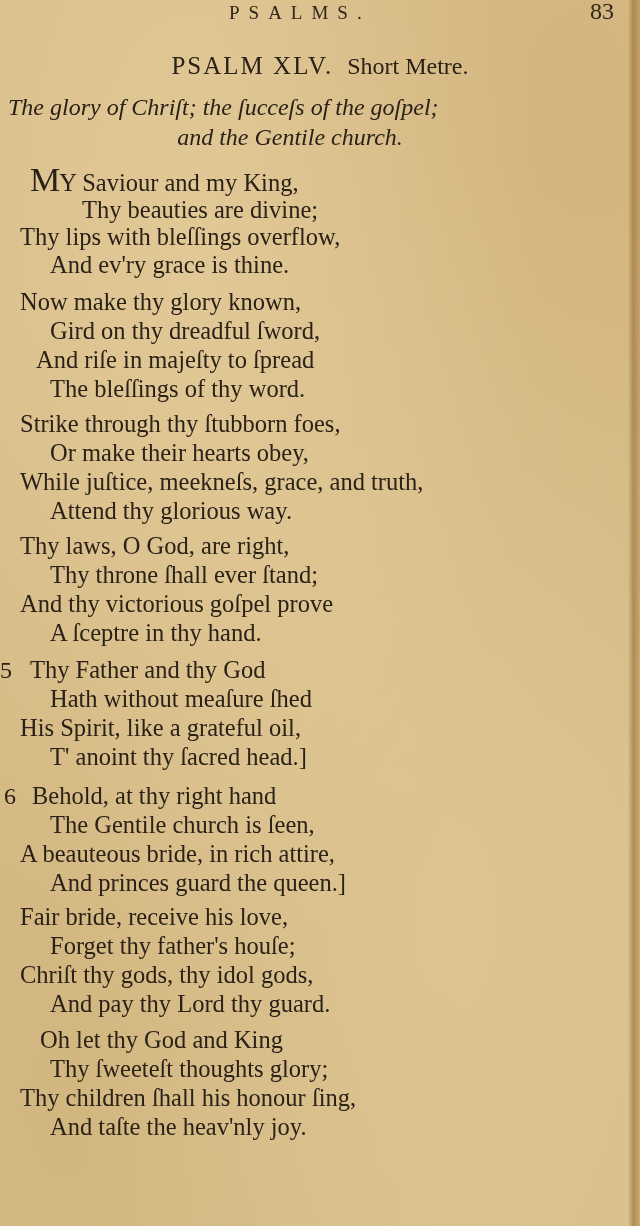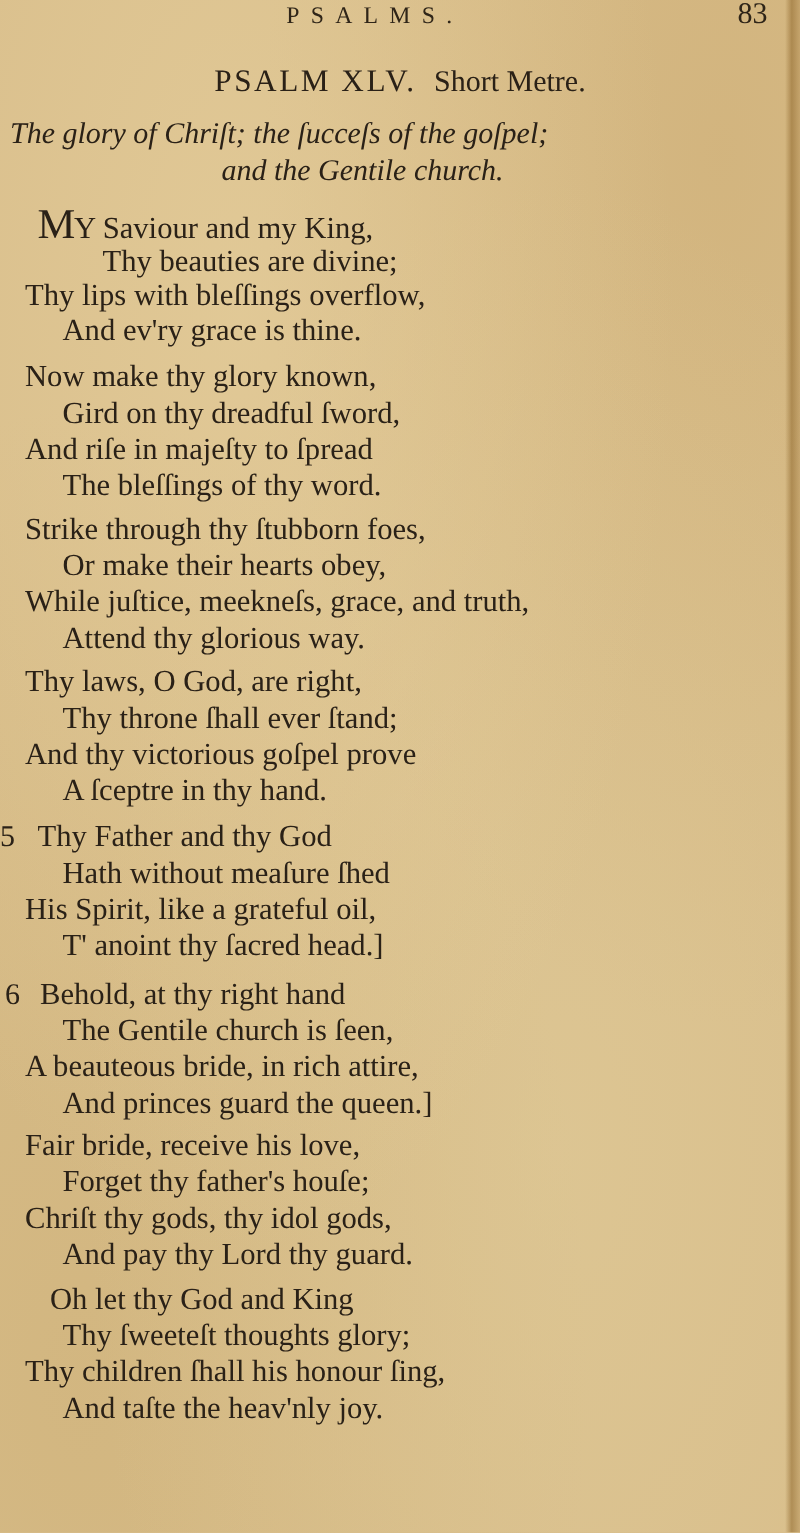--- a/index.html
+++ b/index.html
@@ -126,21 +126,21 @@
   <div class="line odd" style="top:0px;left:30px;"><span class="dropcap">M</span><span>Y Saviour and my King,</span></div>
   <div class="line even" style="top:30px;left:82px;">Thy beauties are divine;</div>
   <div class="line odd" style="top:57px;">Thy lips with bleſſings overflow,</div>
   <div class="line even" style="top:85px;">And ev'ry grace is thine.</div>
 </section>
 
 <section class="stanza" style="top:288px;">
 
   <div class="line odd" style="top:0px;">Now make thy glory known,</div>
   <div class="line even" style="top:29px;">Gird on thy dreadful ſword,</div>
-  <div class="line odd" style="top:58px;">And riſe in majeſty to ſpread</div>
+  <div class="line odd" style="top:58px;margin-left:16px;">And riſe in majeſty to ſpread</div>
   <div class="line even" style="top:87px;">The bleſſings of thy word.</div>
 </section>
 
 <section class="stanza" style="top:410px;">
 
   <div class="line odd" style="top:0px;">Strike through thy ſtubborn foes,</div>
   <div class="line even" style="top:29px;">Or make their hearts obey,</div>
   <div class="line odd" style="top:58px;">While juſtice, meekneſs, grace, and truth,</div>
   <div class="line even" style="top:87px;">Attend thy glorious way.</div>
 </section>

